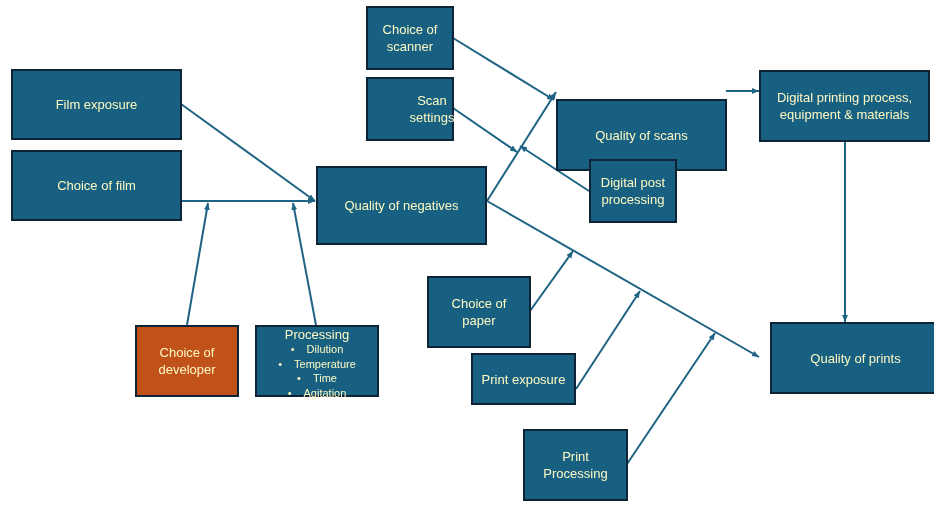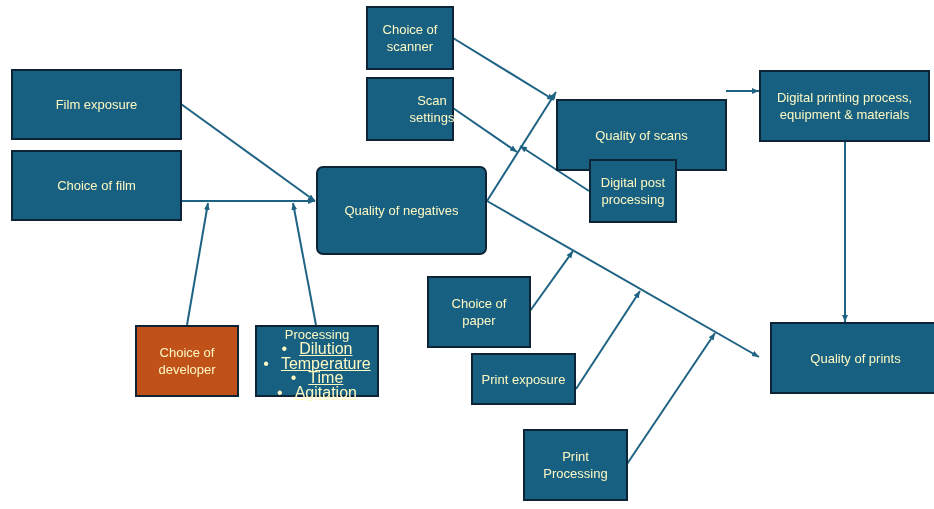--- a/index.html
+++ b/index.html
@@ -10,21 +10,21 @@
   .node {
     position: absolute; box-sizing: border-box;
     background: #186081; border: 2px solid #0c2435;
     color: #fef9c3; display: flex; align-items: center; justify-content: center;
     text-align: center; font-size: 13px; line-height: 17px;
   }
   .node.accent { background: #c05119; border-color: #0c2435; }
   .node .lbl { white-space: pre-line; }
   .node.list { flex-direction: column; justify-content: flex-start; padding-top: 0; }
   .node.list .title { font-size: 13px; line-height: 15px; margin-top: 0; }
-  .node.list ul { list-style: none; margin: 0; padding: 0; font-size: 16px; line-height: 14.5px; text-decoration: underline; }
+  .node.list ul { list-style: none; margin: 0; padding: 0; font-size: 11px; line-height: 14.5px; }
   .node.list li { position: relative; }
   .node.list li .bullet { display: inline-block; margin-right: 12px; }
 </style>
 </head>
 <body>
 
 <div id="canvas">
 
   <svg id="edges" viewBox="0 0 934 509">
     <defs>
@@ -66,21 +66,21 @@
   <div class="node list" style="left:255px; top:325px; width:124px; height:72px;">
     <span class="title">Processing</span>
     <ul>
       <li><span class="bullet">•</span><span>Dilution</span></li>
       <li><span class="bullet">•</span><span>Temperature</span></li>
       <li><span class="bullet">•</span><span>Time</span></li>
       <li><span class="bullet">•</span><span>Agitation</span></li>
     </ul>
   </div>
 
-  <div class="node" style="left:316px; top:166px; width:171px; height:89px;border-radius:7px;">
+  <div class="node" style="left:316px; top:166px; width:171px; height:79px;">
     <span class="lbl">Quality of negatives</span>
   </div>
 
   <div class="node" style="left:366px; top:6px; width:88px; height:64px;">
     <span class="lbl">Choice of
 scanner</span>
   </div>
 
   <div class="node" style="left:366px; top:77px; width:88px; height:64px;padding-left:44px;">
     <span class="lbl">Scan

